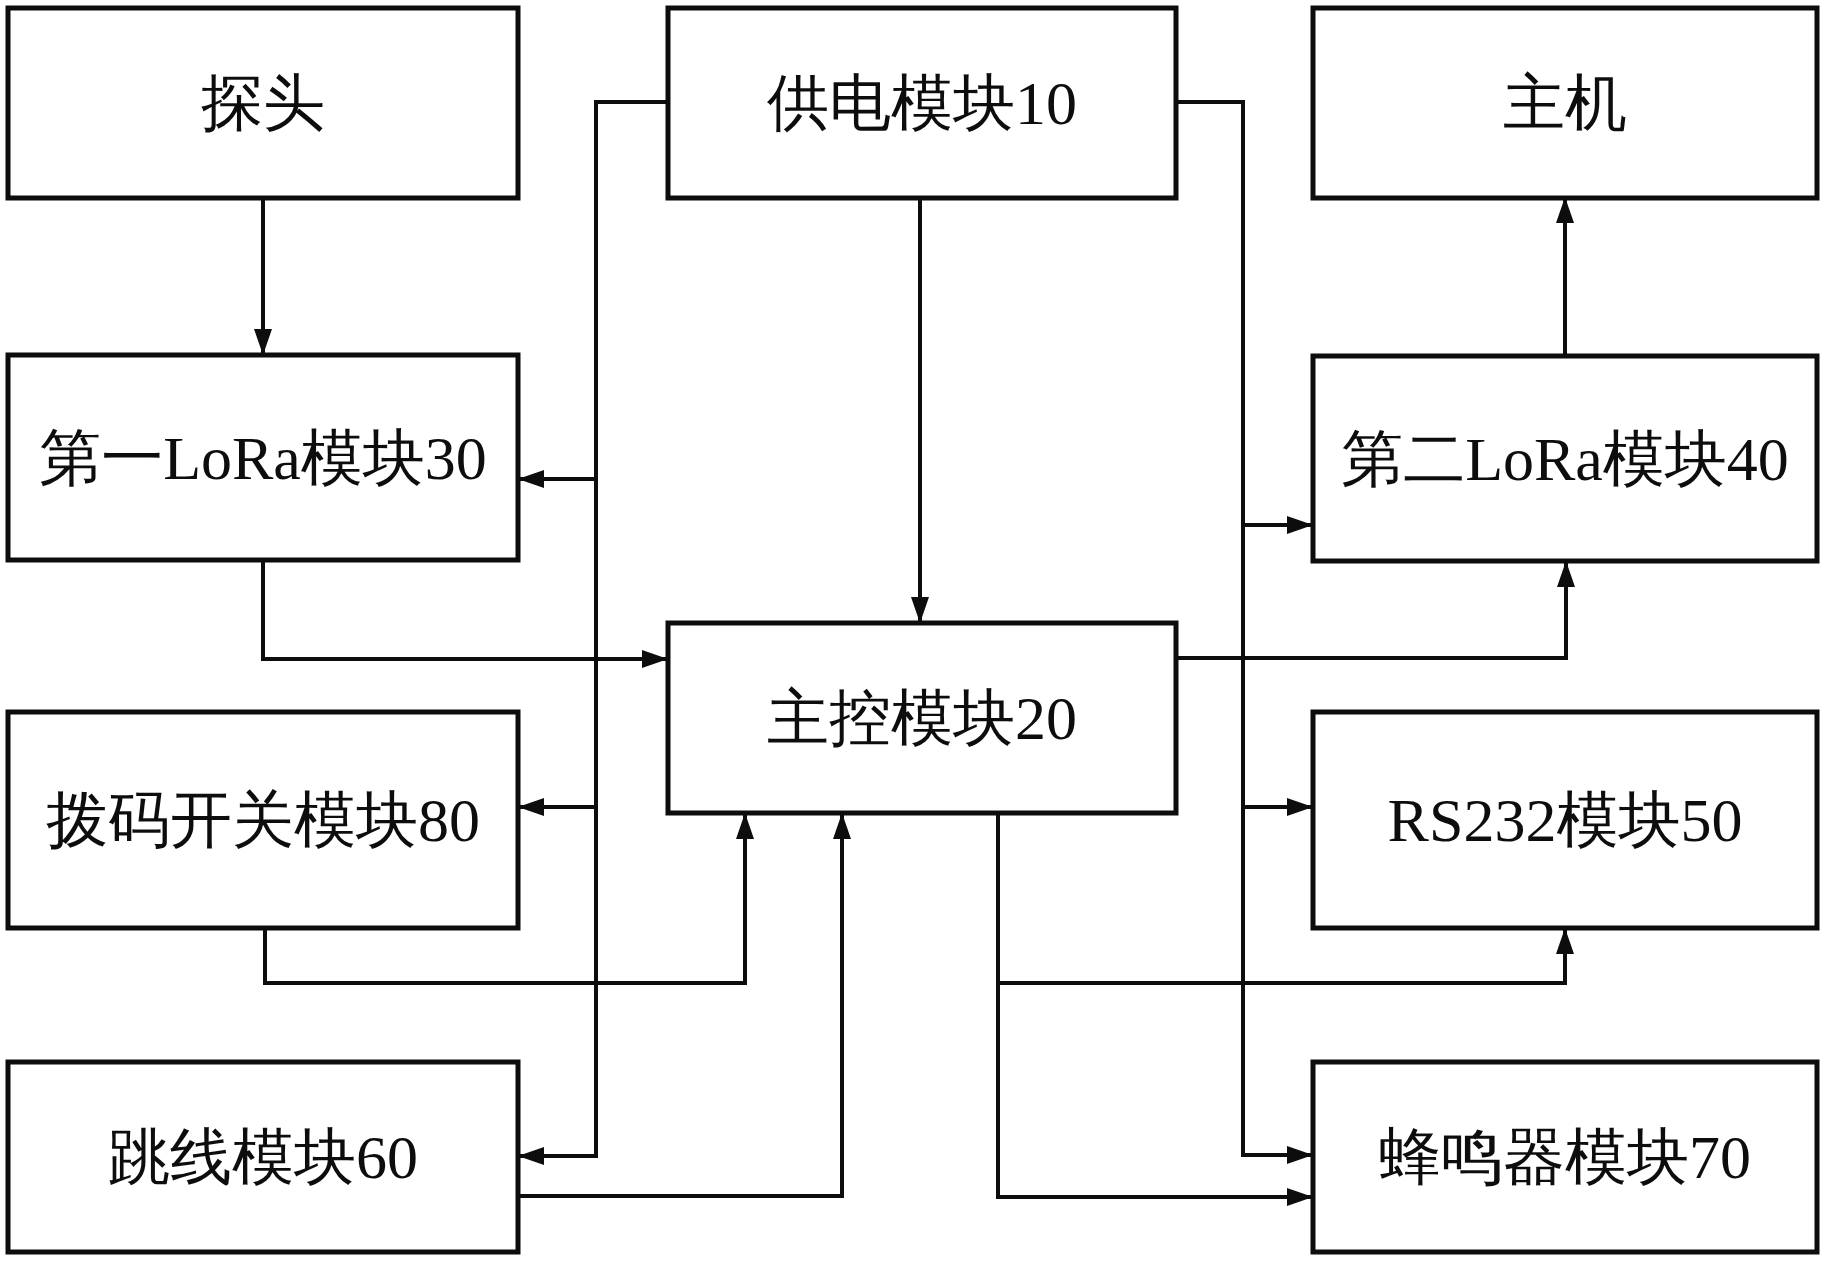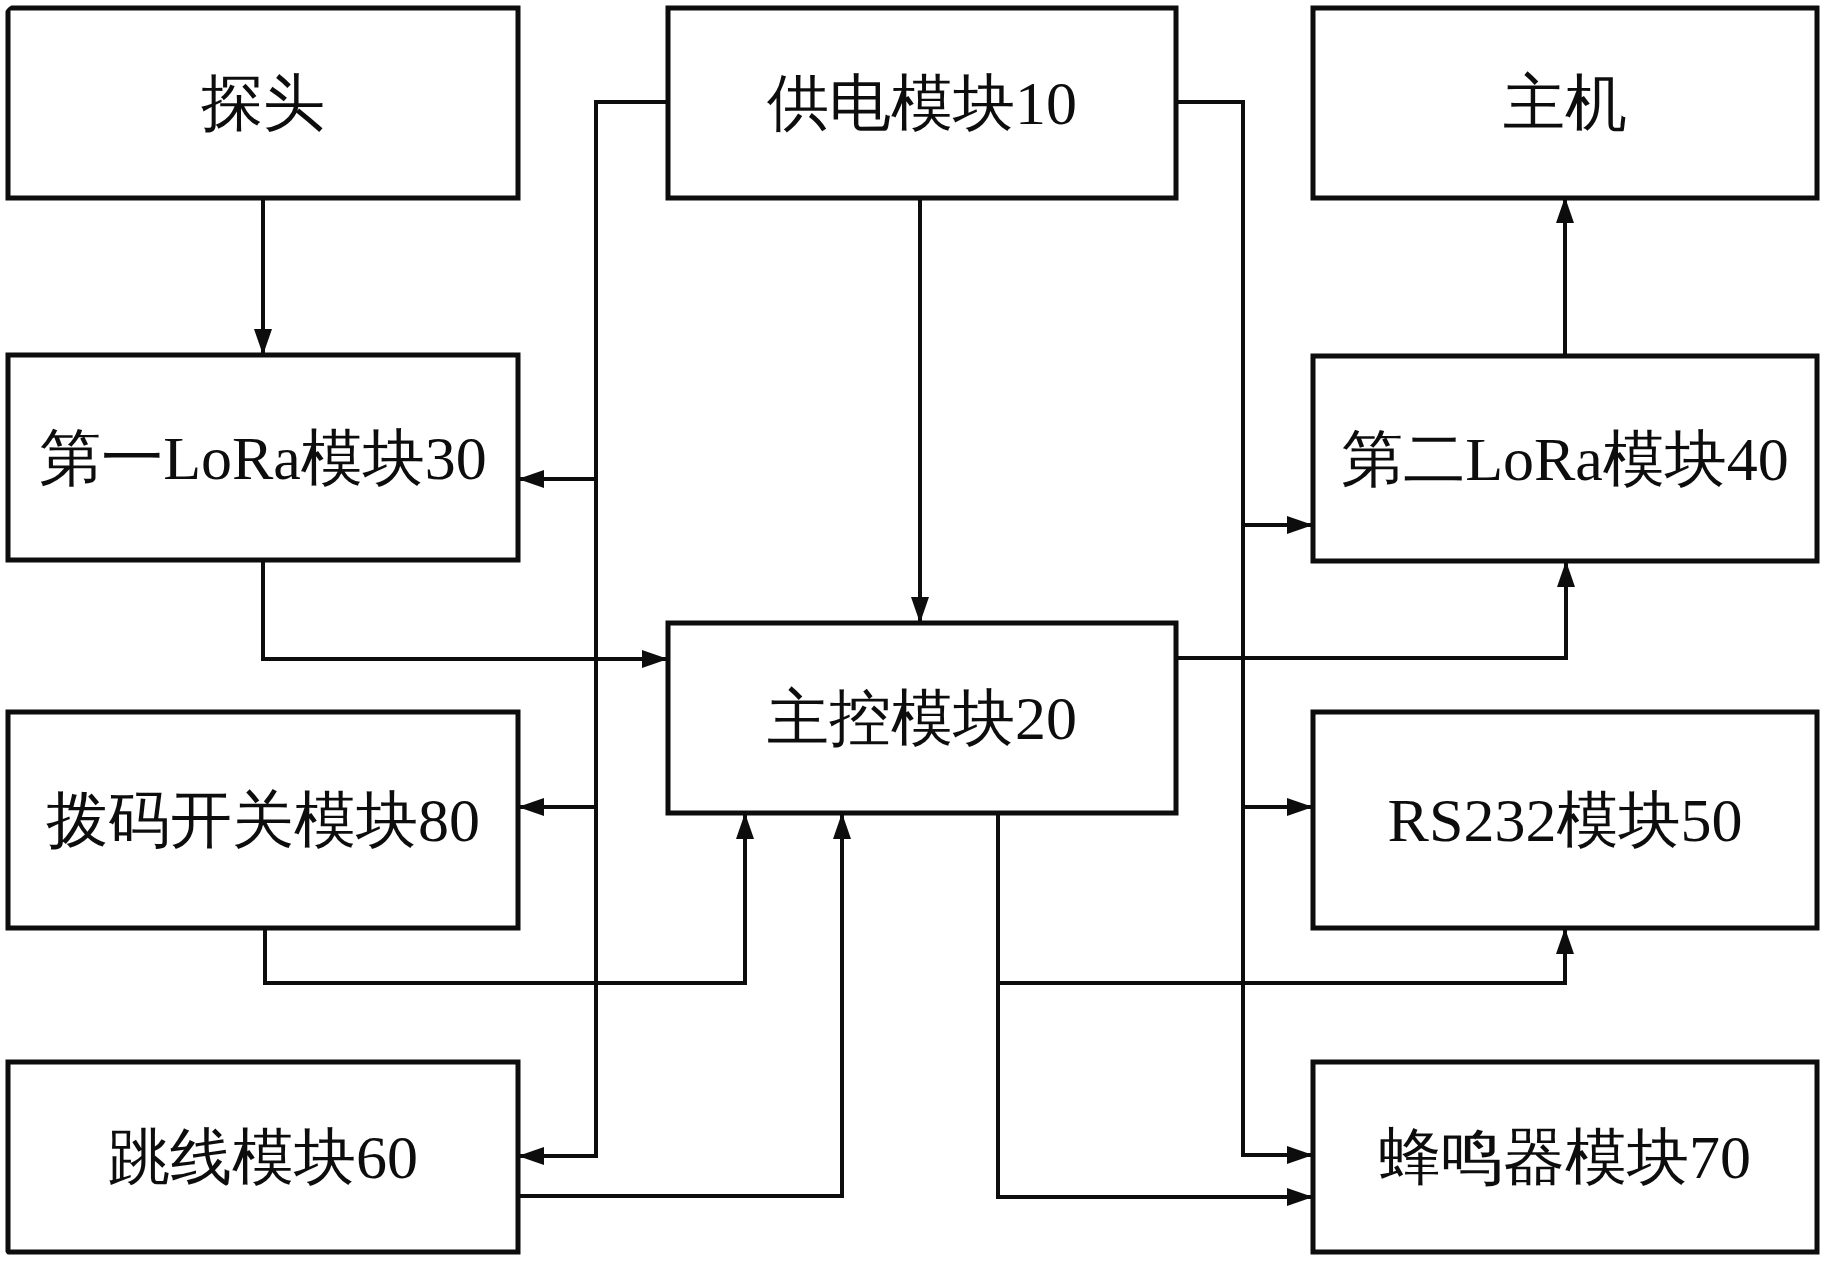--- a/index.html
+++ b/index.html
@@ -1,17 +1,17 @@
 <!DOCTYPE html>
 <html><head>
 <meta charset="utf-8">
 <style>
   html,body{margin:0;padding:0;background:#ffffff;}
   body{font-family:"Liberation Serif","DejaVu Serif",serif;}
-  .stage{position:relative;width:1831px;height:1263px;background:#ffffff;overflow:hidden;border-radius:27px;}
+  .stage{position:relative;width:1831px;height:1263px;background:#ffffff;overflow:hidden;}
   svg{position:absolute;left:0;top:0;}
   svg text{font-family:"Liberation Serif","DejaVu Serif",serif;}
 </style>
 </head>
 <body>
 
 <div class="stage">
   <svg id="diagram" xmlns="http://www.w3.org/2000/svg" width="1831" height="1263" viewBox="0 0 1831 1263">
       <polyline points="263,198 263,355" fill="none" stroke="#0d0d0d" stroke-width="4"></polyline>
       <polygon points="263,355 254,329 272,329" fill="#0d0d0d" stroke="none"></polygon>

